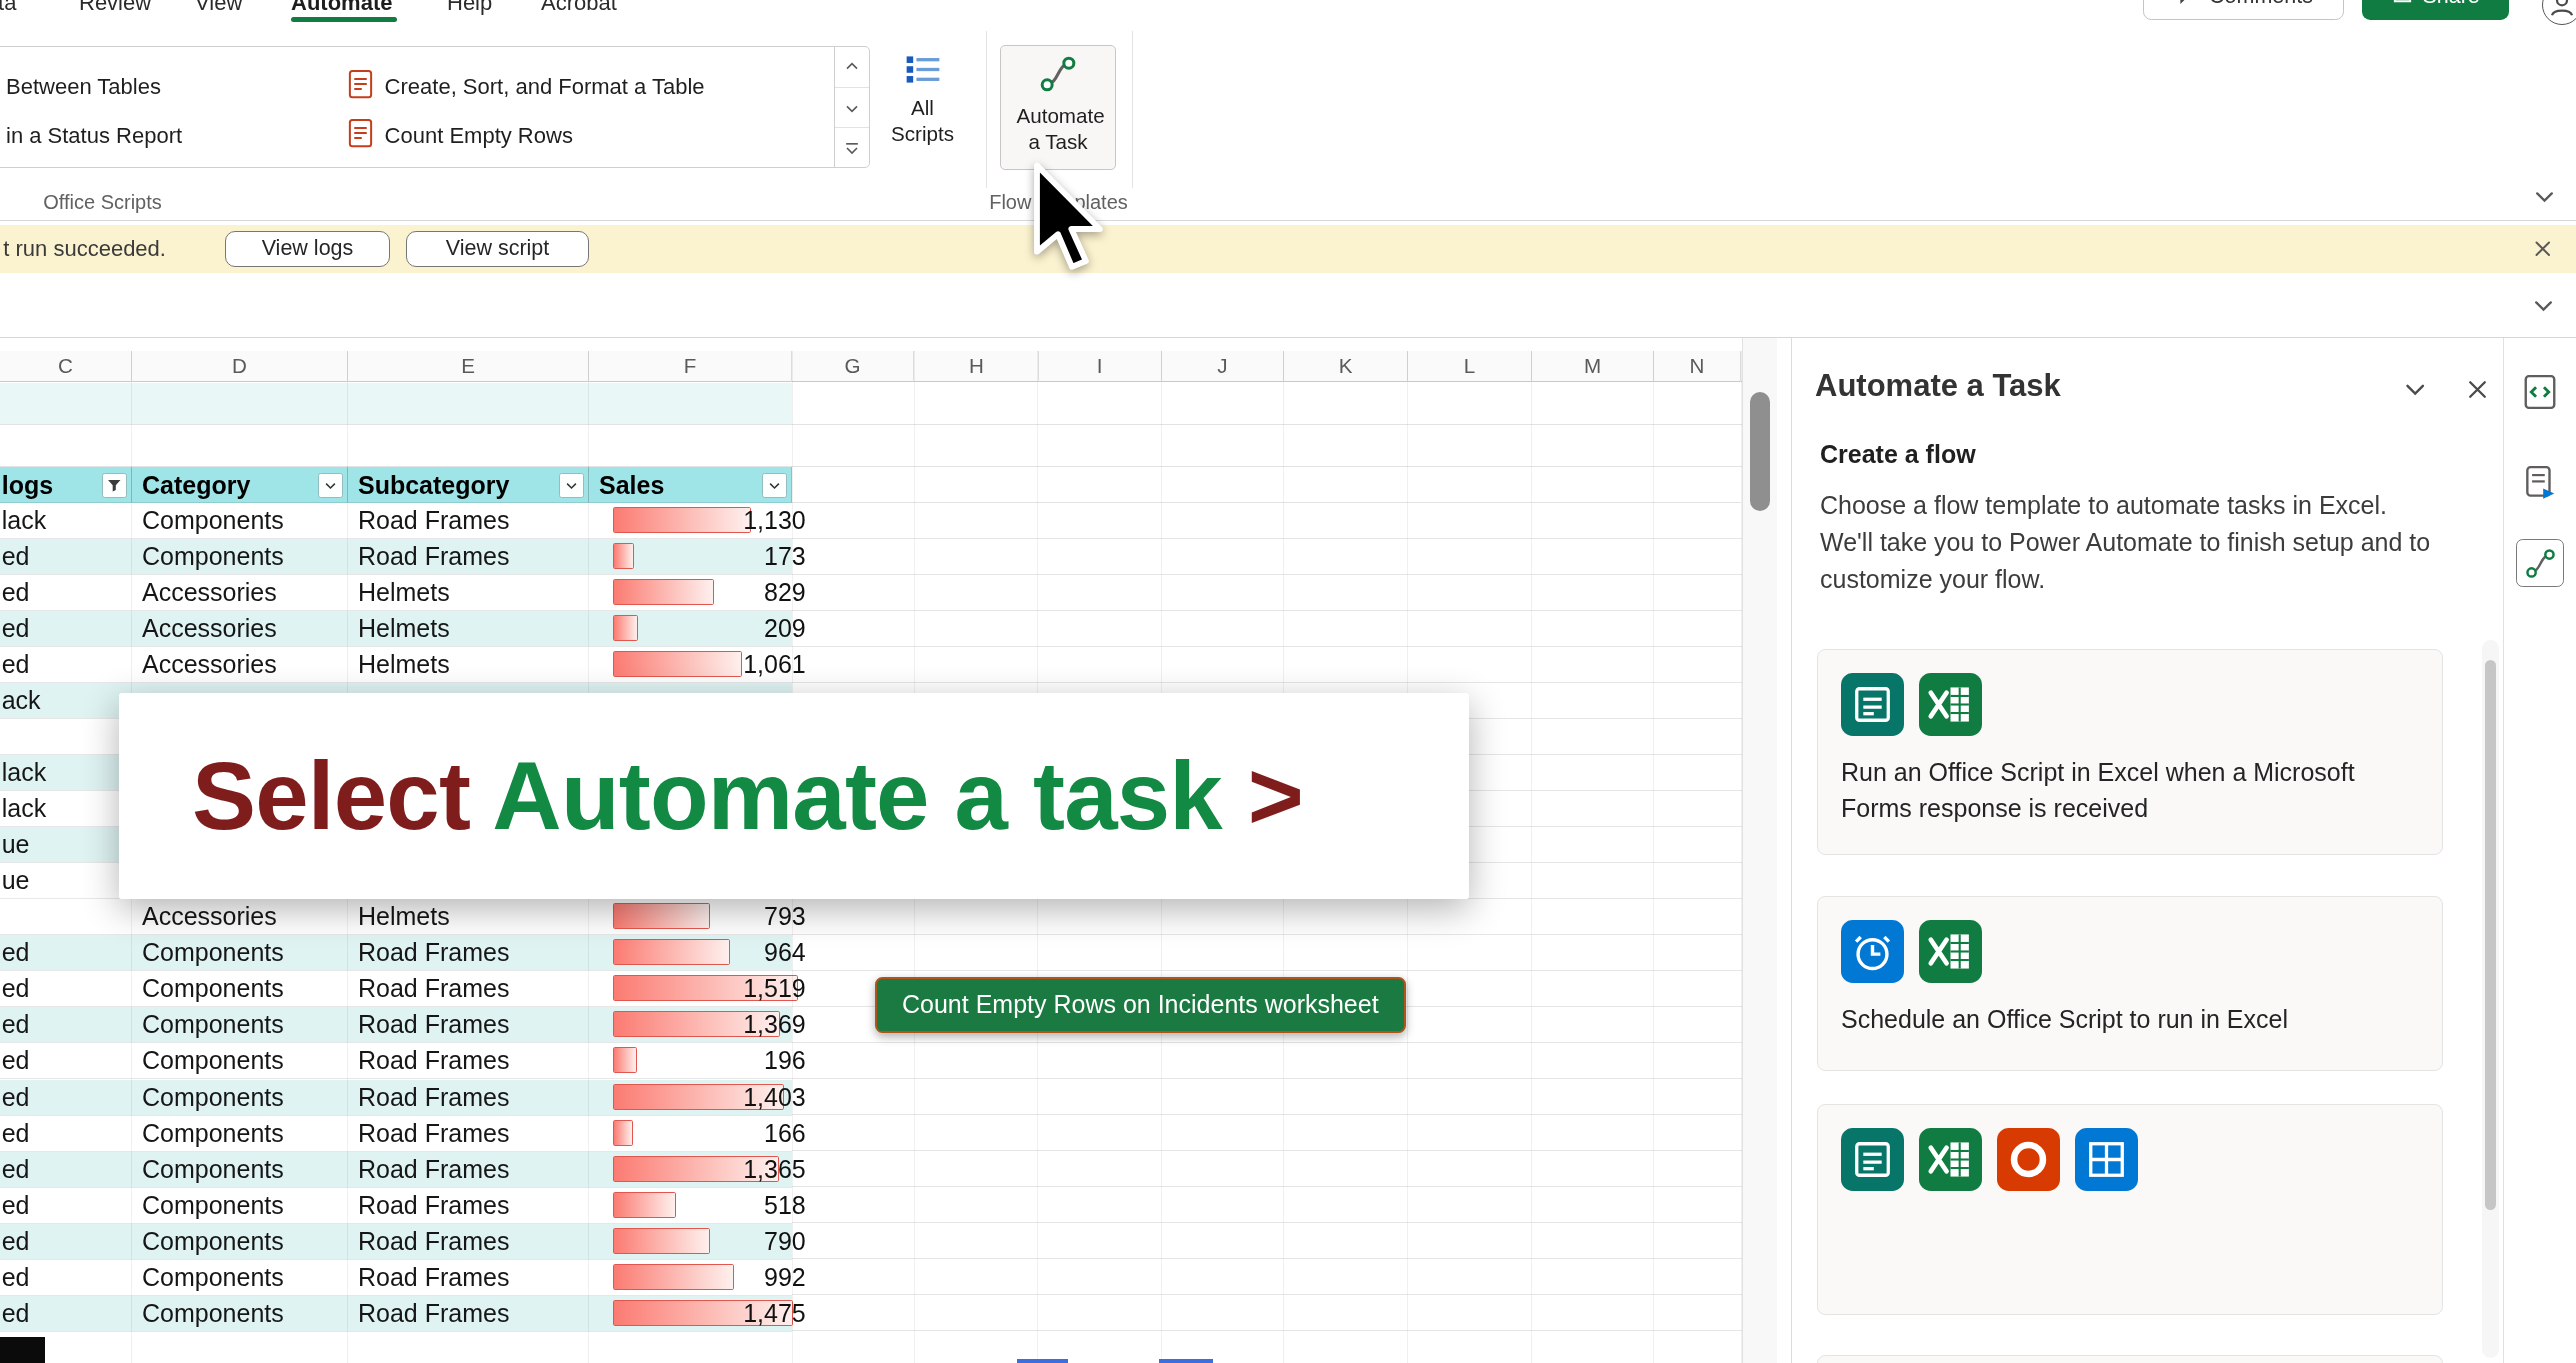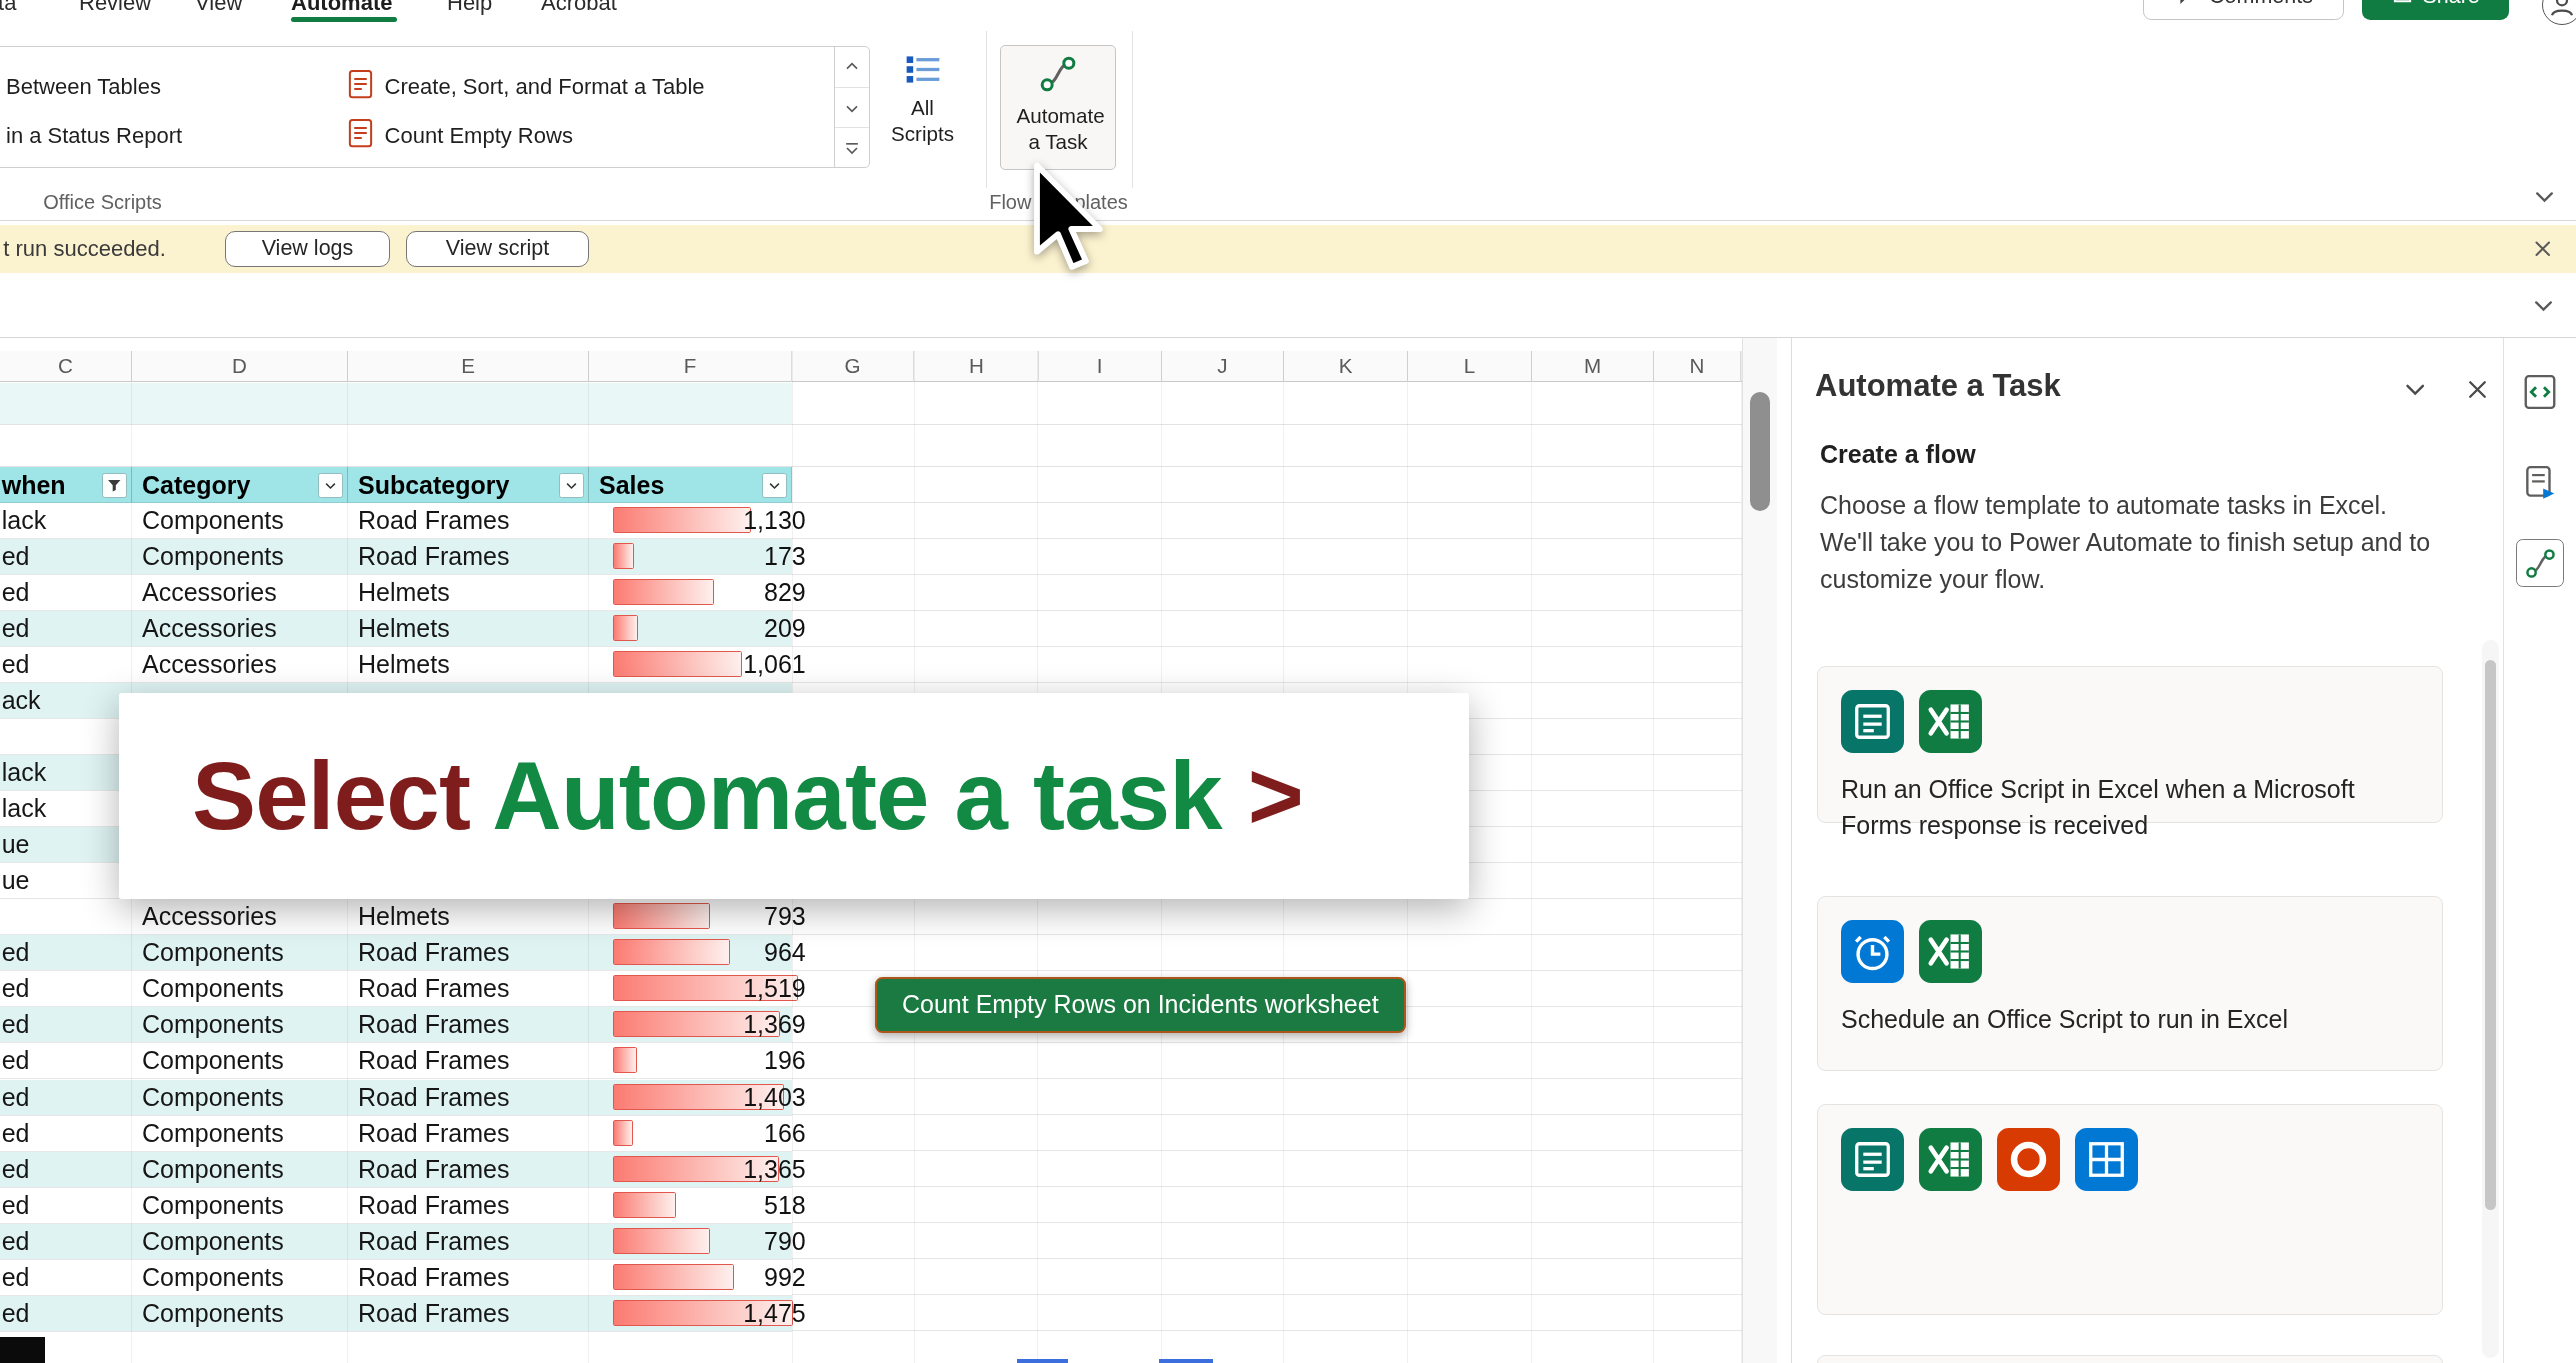--- a/index.html
+++ b/index.html
@@ -442,21 +442,21 @@
           <div class="gcell" style="left: 358px; width: 223px;">Road Frames</div>
           <div class="gcell c-sales">
             <div class="dbar" style="width: 180px;"></div>
             <span class="dnum">1,475</span>
           </div>
         </div>
       </div>
 
     <div class="thead">
       <div class="th th-color" style="left:0;width:132px">
-        <span class="th-label">when</span>
+        <span class="th-label">logs</span>
         <span class="fbtn">
           <svg width="16.5" height="16.5" viewBox="0 0 16 16">
               <path d="M2 3 h12 l-4.5 5 v4.5 l-3 1.5 v-6 z" fill="#3b3b3b"></path>
             </svg>
         </span>
       </div>
       <div class="th" style="left:132px;width:216px">
         <span class="th-label">Category</span>
         <span class="fbtn">
           <svg width="15" height="15" viewBox="0 0 24 24">
@@ -528,21 +528,21 @@
         </svg>
     </div>
     <div class="panel-iconbtn" style="left:669px">
       <svg width="25" height="25" viewBox="0 0 24 24">
           <path d="M5 5 L19 19 M19 5 L5 19" stroke="#4A4A4A" stroke-width="2.2" stroke-linecap="round"></path>
         </svg>
     </div>
     <div class="panel-sub">Create a flow</div>
     <div class="panel-desc">Choose a flow template to automate tasks in Excel. We'll take you to Power Automate to finish setup and to customize your flow.</div>
 
-    <div class="card" style="top:328px;height:157px">
+    <div class="card" style="top:311px;height:206px">
       <div class="card-icons">
         <span class="cicon">
           <svg width="63" height="63" viewBox="0 0 48 48">
               <rect width="48" height="48" rx="9" fill="#077568"></rect>
               <rect x="12" y="12" width="24" height="24" rx="2" fill="none" stroke="#fff" stroke-width="2.5"></rect>
               <line x1="17" y1="20" x2="31" y2="20" stroke="#fff" stroke-width="2.5"></line>
               <line x1="17" y1="26" x2="31" y2="26" stroke="#fff" stroke-width="2.5"></line>
               <line x1="17" y1="31" x2="25" y2="31" stroke="#fff" stroke-width="2.5"></line>
             </svg>
         </span>

